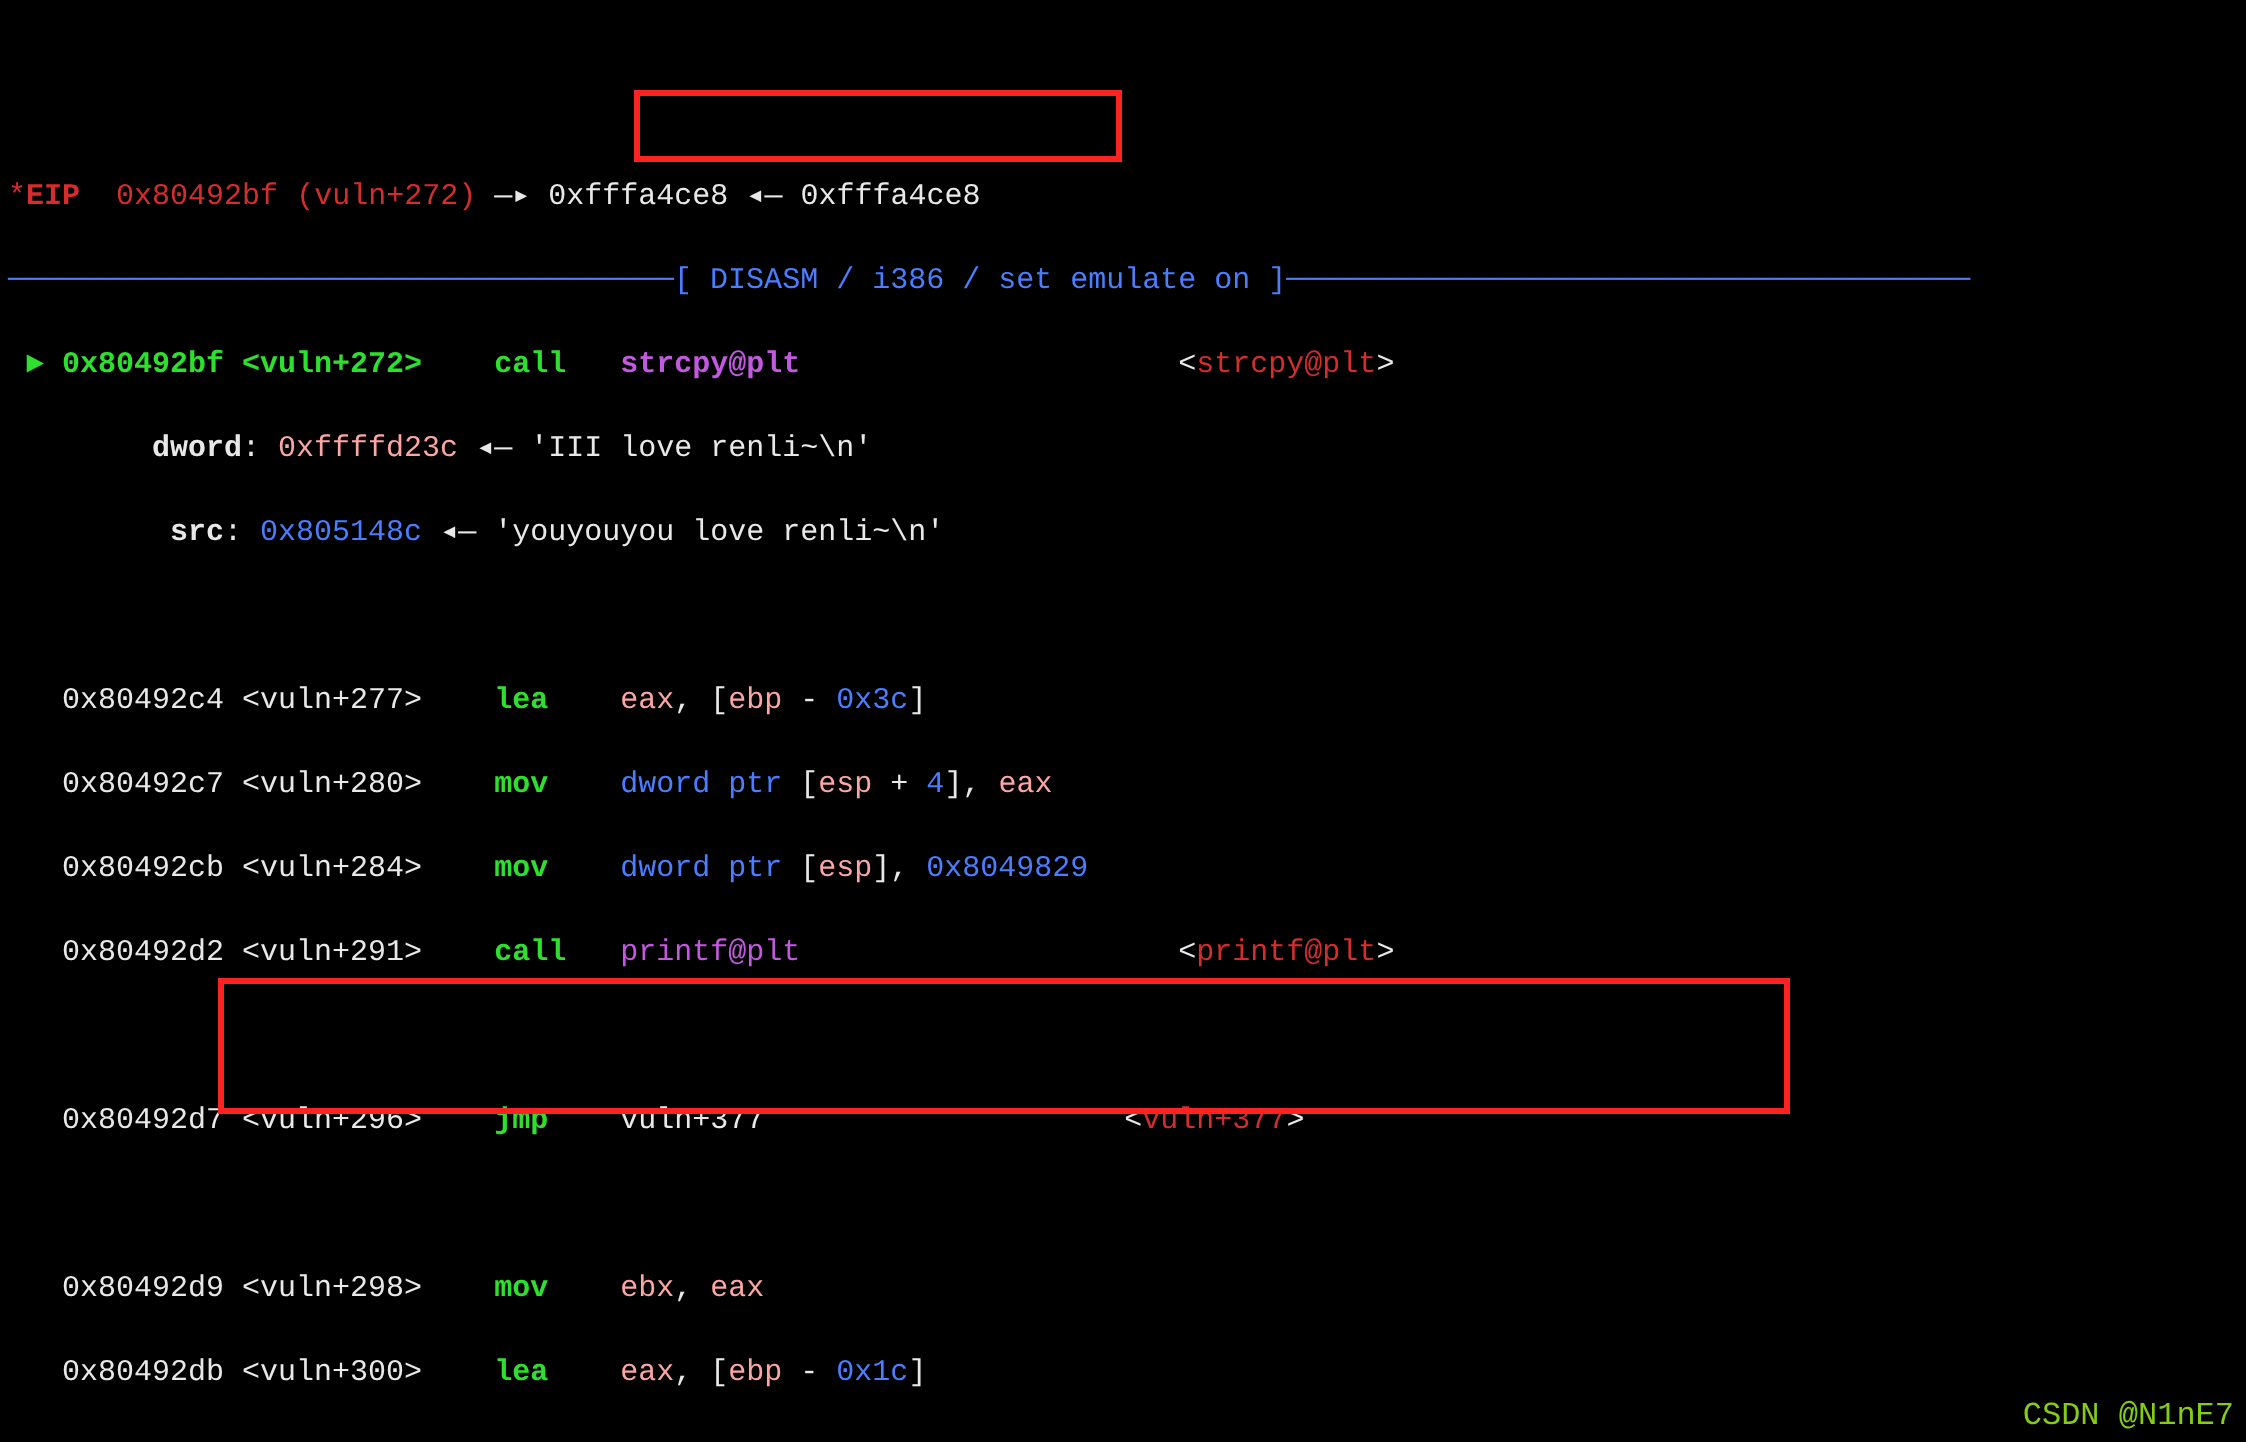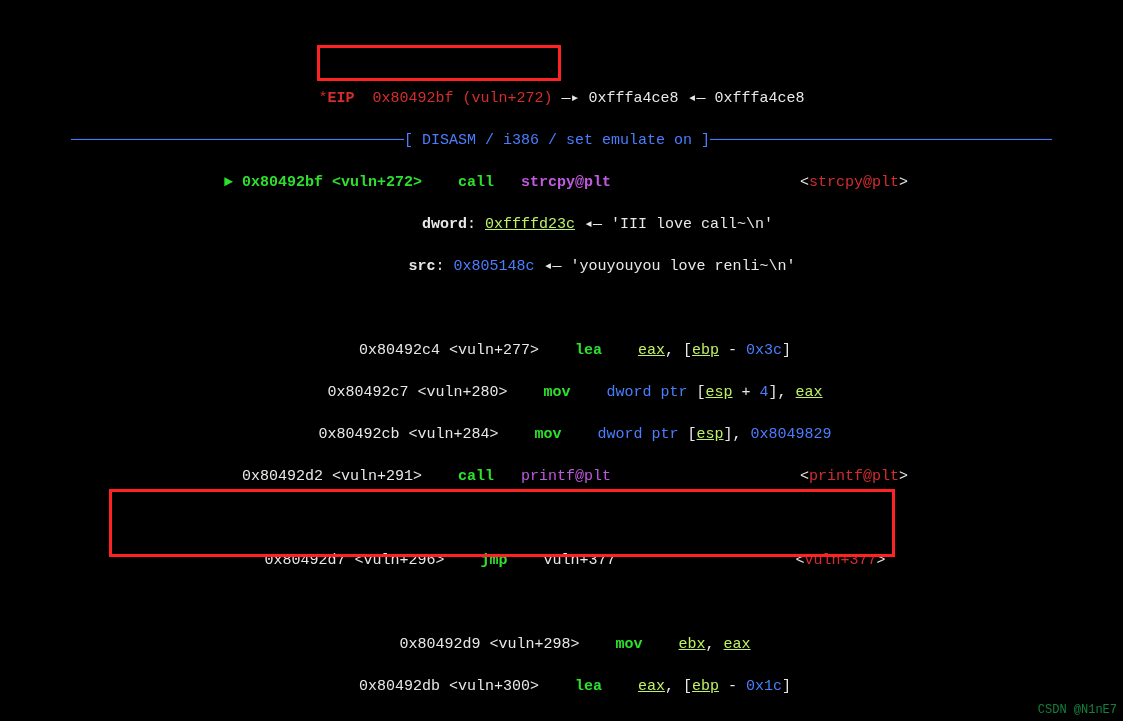--- a/index.html
+++ b/index.html
@@ -11,51 +11,51 @@
     line-height: 1.4;
     padding: 4px;
     width: 1123px;
     height: 721px;
     overflow: hidden;
     white-space: pre;
     position: relative;
   }
   .red { color: #d52d2d; }
   .green { color: #2de02d; }
-  .yellow { color: #bef264; text-decoration: underline; }
+  .yellow { color: #fca5a5; }
   .blue { color: #4a7eff; }
   .magenta { color: #c259e0; }
   .white { color: #e8e8e8; }
   .bold { font-weight: bold; }
   .highlight-box {
     border: 3px solid #ff2222;
     position: absolute;
     pointer-events: none;
   }
-  .line { white-space: pre; text-align: center; }
+  .line { white-space: pre; }
   .rule-line {
     color: #4a7eff;
   }
   .watermark {
     position: absolute;
     right: 6px;
     bottom: 2px;
-    color: #15803d;
-    font-size: 12px;
+    color: #84cc16;
+    font-size: 16px;
   }
 </style>
 </head>
 <body>
 
 
 
 <div class="line"><span class="red">*</span><span class="red bold">EIP</span>  <span class="red">0x80492bf</span> <span class="red">(vuln+272)</span><span class="white"> —▸ </span><span class="white">0xfffa4ce8</span><span class="white"> ◂— </span><span class="white">0xfffa4ce8</span></div>
 <div class="line rule-line"><span class="blue">─────────────────────────────────────[ DISASM / i386 / set emulate on ]──────────────────────────────────────</span></div>
 <div class="line"><span class="green bold"> ► </span><span class="green bold">0x80492bf</span> <span class="green bold">&lt;vuln+272&gt;</span>    <span class="green bold">call</span>   <span class="magenta bold">strcpy@plt</span>                     <span class="white">&lt;</span><span class="red">strcpy@plt</span><span class="white">&gt;</span></div>
-<div class="line"><span>        </span><span class="white bold">dword</span><span class="white">: </span><span class="yellow">0xffffd23c</span><span class="white"> ◂— </span><span class="white">'III love call~\n'</span></div>
+<div class="line"><span>        </span><span class="white bold">dword</span><span class="white">: </span><span class="yellow">0xffffd23c</span><span class="white"> ◂— </span><span class="white">'III love renli~\n'</span></div>
 <div class="line"><span>         </span><span class="white bold">src</span><span class="white">: </span><span class="blue">0x805148c</span><span class="white"> ◂— </span><span class="white">'youyouyou love renli~\n'</span></div>
 <div class="line"> </div>
 <div class="line">   <span class="white">0x80492c4</span> <span class="white">&lt;vuln+277&gt;</span>    <span class="green bold">lea</span>    <span class="yellow">eax</span><span class="white">, [</span><span class="yellow">ebp</span><span class="white"> - </span><span class="blue">0x3c</span><span class="white">]</span></div>
 <div class="line">   <span class="white">0x80492c7</span> <span class="white">&lt;vuln+280&gt;</span>    <span class="green bold">mov</span>    <span class="blue">dword ptr </span><span class="white">[</span><span class="yellow">esp</span><span class="white"> + </span><span class="blue">4</span><span class="white">], </span><span class="yellow">eax</span></div>
 <div class="line">   <span class="white">0x80492cb</span> <span class="white">&lt;vuln+284&gt;</span>    <span class="green bold">mov</span>    <span class="blue">dword ptr </span><span class="white">[</span><span class="yellow">esp</span><span class="white">], </span><span class="blue">0x8049829</span></div>
 <div class="line">   <span class="white">0x80492d2</span> <span class="white">&lt;vuln+291&gt;</span>    <span class="green bold">call</span>   <span class="magenta">printf@plt</span>                     <span class="white">&lt;</span><span class="red">printf@plt</span><span class="white">&gt;</span></div>
 <div class="line"> </div>
 <div class="line">   <span class="white">0x80492d7</span> <span class="white">&lt;vuln+296&gt;</span>    <span class="green bold">jmp</span>    <span class="white">vuln+377</span>                    <span class="white">&lt;</span><span class="red">vuln+377</span><span class="white">&gt;</span></div>
 <div class="line"> </div>
 <div class="line">   <span class="white">0x80492d9</span> <span class="white">&lt;vuln+298&gt;</span>    <span class="green bold">mov</span>    <span class="yellow">ebx</span><span class="white">, </span><span class="yellow">eax</span></div>

